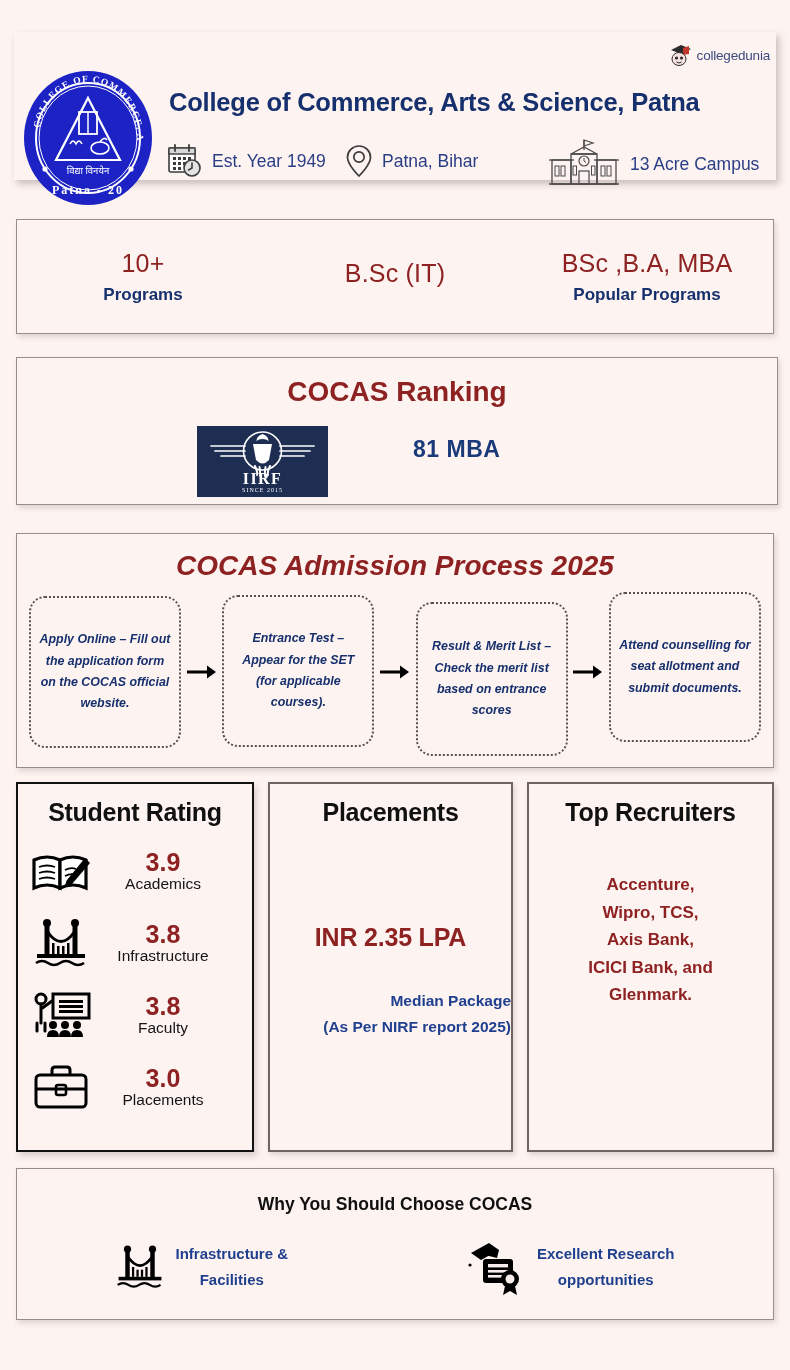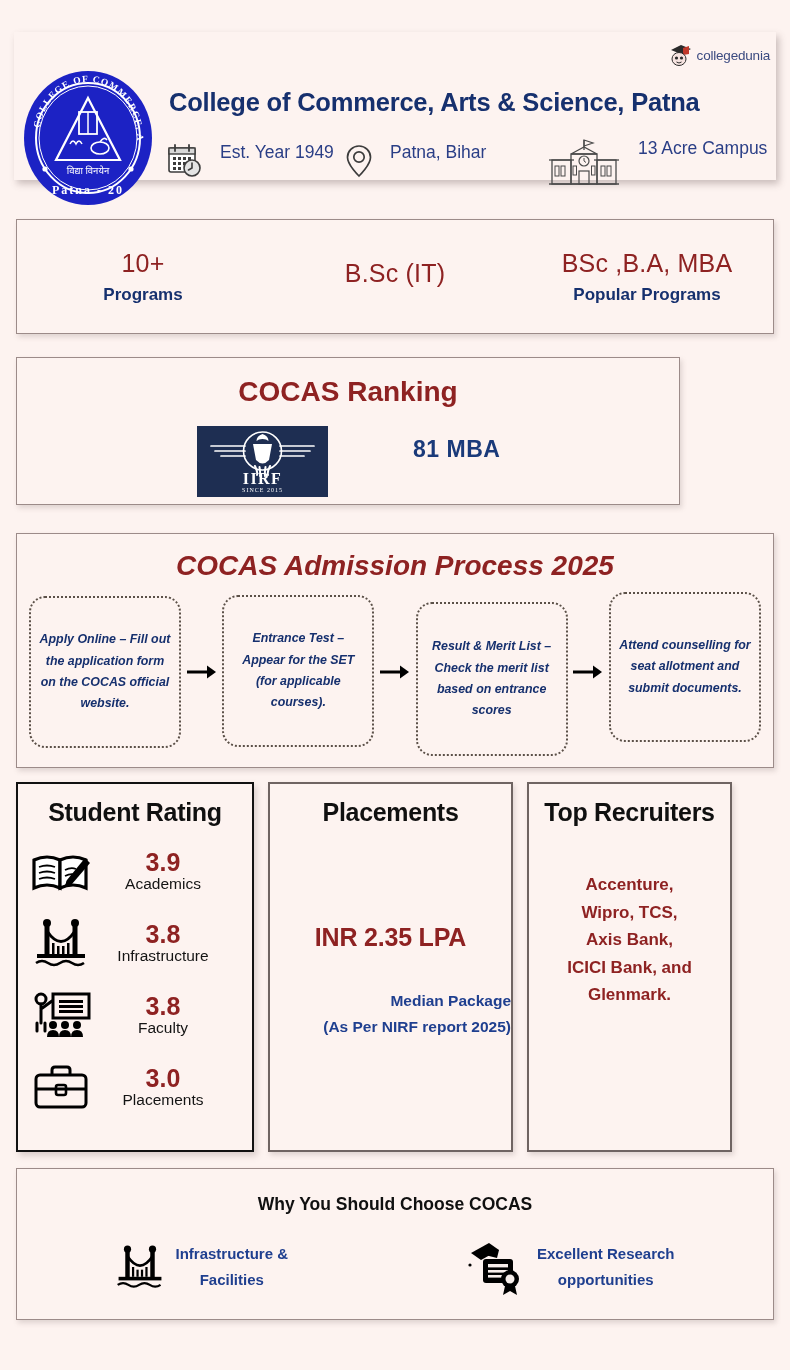--- a/index.html
+++ b/index.html
@@ -66,21 +66,22 @@
   .header-facts {
     position: absolute;
     left: 152px;
     top: 104px;
     width: 600px;
     height: 56px;
   }
   .fact {
     position: absolute;
     display: flex;
-    gap: 16px;
+    align-items: center;
+    gap: 8px;
     color: #2a3e86;
     font-size: 17.5px;
     white-space: nowrap;
   }
   .fact-1 { left: 0px; top: 6px; }
   .fact-2 { left: 178px; top: 6px; }
   .fact-3 { left: 380px; top: 2px; }
 
   
   .card {
@@ -116,21 +117,21 @@
   .prog-label {
     font-size: 17px;
     font-weight: bold;
     color: #16306e;
   }
 
   
   .ranking-card {
     left: 16px;
     top: 357px;
-    width: 664px;
+    width: 762px;
     height: 148px;
   }
   .ranking-title {
     position: absolute;
     left: 0;
     right: 0;
     top: 18px;
     text-align: center;
     font-size: 28px;
     font-weight: bold;
@@ -223,21 +224,21 @@
   .placements-card {
     left: 268px;
     top: 782px;
     width: 245px;
     height: 370px;
     border: 2px solid #6f6462;
   }
   .recruiters-card {
     left: 527px;
     top: 782px;
-    width: 205px;
+    width: 247px;
     height: 370px;
     border: 2px solid #6f6462;
   }
   .panel-title {
     text-align: center;
     font-size: 25px;
     font-weight: bold;
     color: #101010;
     margin-top: 14px;
     letter-spacing: -0.3px;

